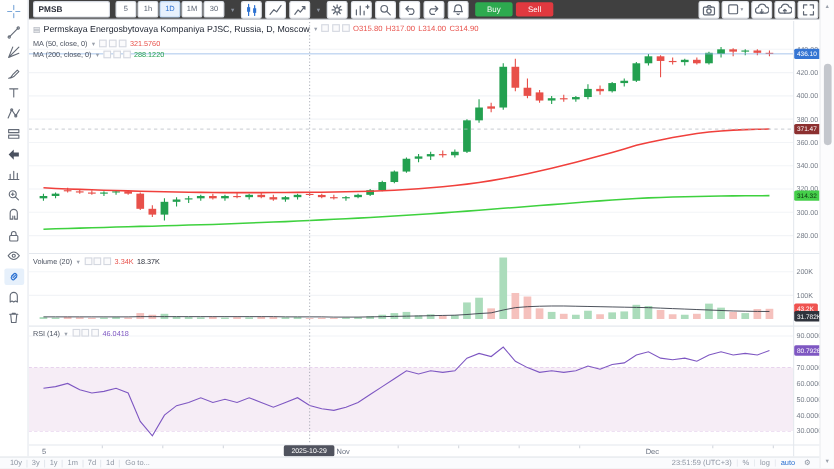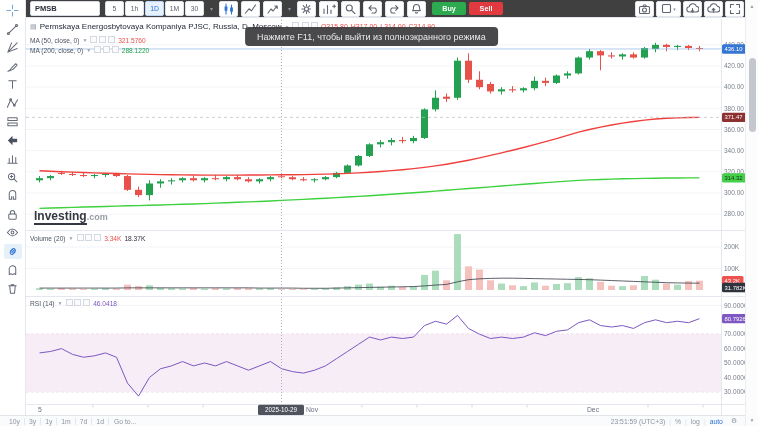--- a/index.html
+++ b/index.html
@@ -13,21 +13,21 @@
   .tf{display:flex;gap:1px;margin-left:2px;}
   .tfbtn{min-width:13px;height:13px;border:1px solid #dde1e8;border-radius:2px;background:#fff;color:#596271;
          font-size:6.8px;display:flex;align-items:center;justify-content:center;padding:0 2px;cursor:pointer;}
   .tfbtn.active{background:#e7f1fd;color:#2d72d2;border-color:#bcd7f5;}
   .caretbtn{width:9px;height:13px;display:flex;align-items:center;justify-content:center;color:#8a919d;font-size:6px;}
   .tico{width:17px;height:14px;border:1px solid #e2e5eb;border-radius:2px;background:#fff;display:flex;
         align-items:center;justify-content:center;cursor:pointer;}
   .tico svg path,.tico svg rect,.tico svg circle{stroke:#5e6673;fill:none;stroke-width:1.1;stroke-linecap:round;stroke-linejoin:round;}
   .tico svg .b{fill:#2d72d2;stroke:none;}
   .tico svg .bs{stroke:#2d72d2;fill:none;}
-  .trade{height:13px;border-radius:2px;color:#fff;font-size:7.2px;font-weight:bold;display:flex;align-items:center;
+  .trade{height:13px;border-radius:2px;color:#fff;font-size:7.2px;font-weight:normal;display:flex;align-items:center;
          justify-content:center;width:34px;cursor:pointer;border:none;}
   .rgroup{margin-left:auto;display:flex;gap:2px;padding-right:2px;}
   
   .sidebar{position:absolute;left:0;top:0;width:26px;bottom:11px;background:#fff;border-right:1px solid #e4e8ee;
            display:flex;flex-direction:column;align-items:center;padding-top:3px;gap:3.5px;box-sizing:border-box;z-index:3;}
   .sico{width:18px;height:15px;display:flex;align-items:center;justify-content:center;border-radius:2px;cursor:pointer;}
   .sico svg path,.sico svg rect,.sico svg circle{stroke:#646b77;fill:none;stroke-width:1.1;stroke-linecap:round;stroke-linejoin:round;}
   .sico svg .f{fill:#4a5160;stroke:none;}
   .sico.first svg path{stroke:#7aa7d9;}
   .sico.active{background:#e6f0fb;}
@@ -559,27 +559,21 @@
     <span class="red">3.34K</span>
     <span class="dark">18.37K</span>
   </div>
   <div class="legend subtle" style="left:30px;top:299px;">
     <span>RSI (14)</span>
     <span class="caret">▼</span>
     <span><span class="mini"></span> <span class="mini"></span> <span class="mini"></span></span>
     <span class="purple">46.0418</span>
   </div>
 
-  <div class="watermark">
-    <span class="main">Investing</span><span class="suffix">.com</span>
-  </div>
-
-  <div class="toast">
-    <span>Нажмите F11, чтобы выйти из полноэкранного режима</span>
-  </div>
+
 
   <div class="bottombar">
     <div id="ranges" style="display:flex;">
         <span class="range">10y</span>
         <span class="range">3y</span>
         <span class="range">1y</span>
         <span class="range">1m</span>
         <span class="range">7d</span>
         <span class="range">1d</span>
       </div>

